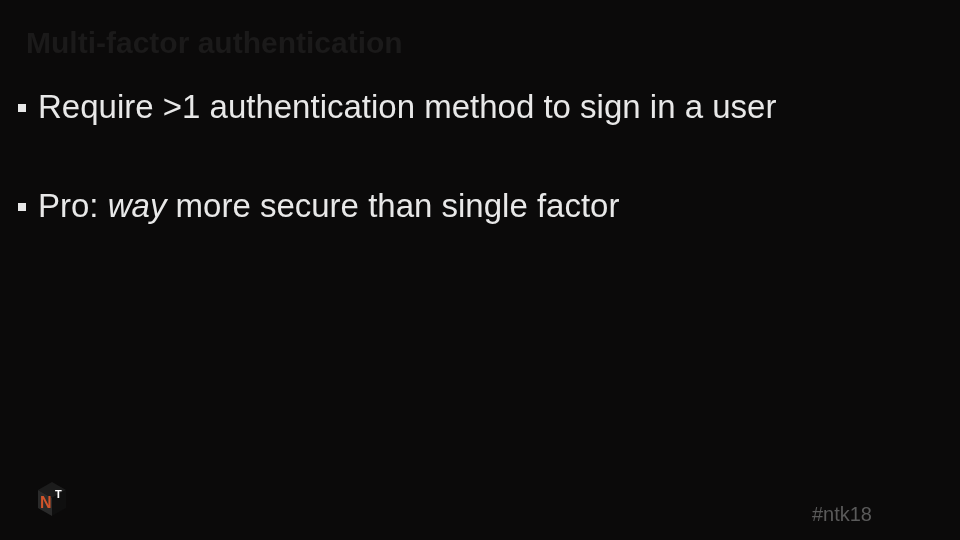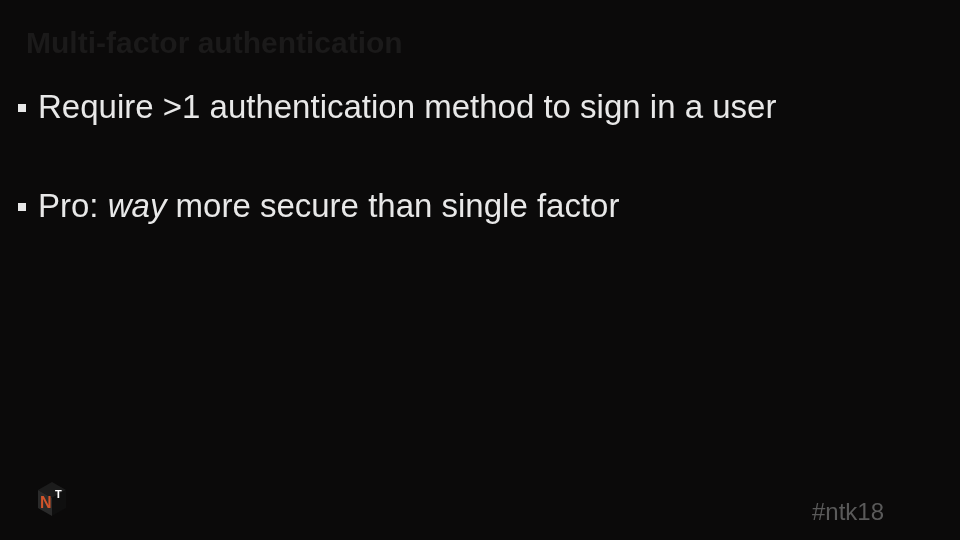--- a/index.html
+++ b/index.html
@@ -53,22 +53,22 @@
   }
   .bullet .text {
     flex: 1;
   }
   .bullet .text em {
     font-style: italic;
   }
   .hashtag {
     position: absolute;
     bottom: 14px;
-    right: 8px;
-    font-size: 24px;
+    right: 20px;
+    font-size: 20px;
     color: #5a5a5a;
     font-weight: 400;
   }
   .logo {
     position: absolute;
     bottom: 18px;
     left: 28px;
     width: 46px;
     height: 46px;
   }

